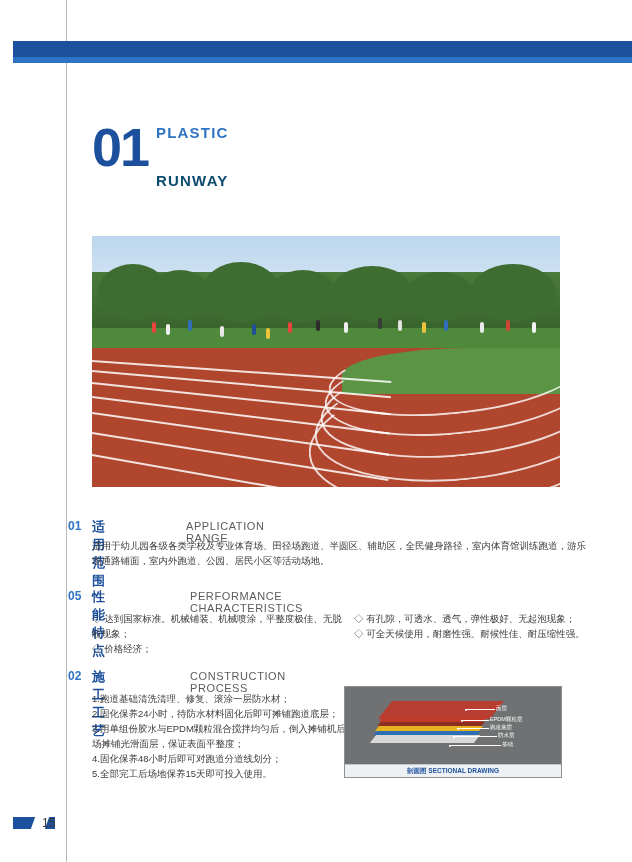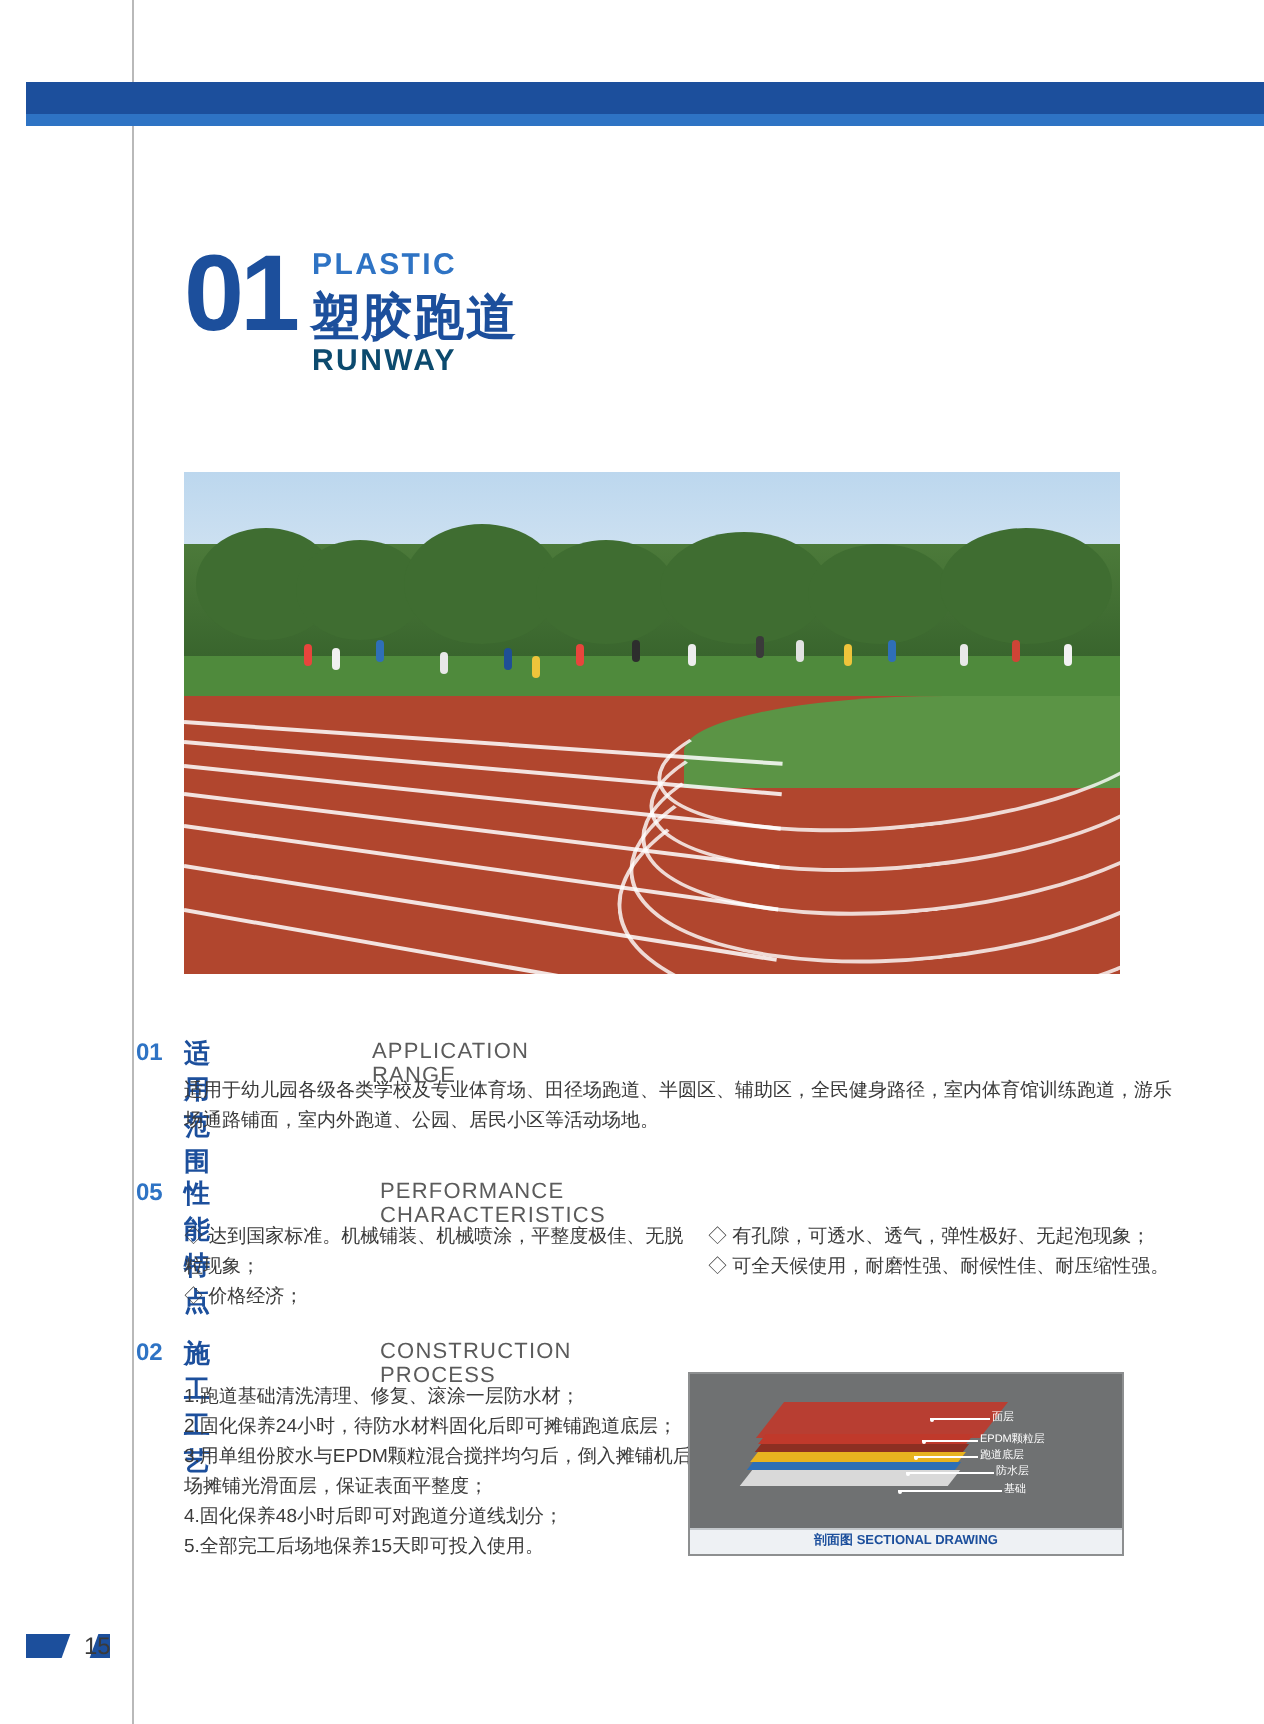--- a/index.html
+++ b/index.html
@@ -333,21 +333,20 @@
 <div class="page">
 
   <div class="left-rule"></div>
 
   <div class="header-bar-main"></div>
   <div class="header-bar-accent"></div>
 
   <div class="title-block">
     <div class="big-number">01</div>
     <div class="title-en-top">PLASTIC</div>
-    <div class="title-cn">塑胶跑道</div>
     <div class="title-en-bottom">RUNWAY</div>
   </div>
 
   <div class="photo">
     <div class="photo-sky"></div>
     <div class="photo-buildings"></div>
     <div class="photo-trees"></div>
     <div class="photo-tree-blob" style="left:6px;  top:28px; width:70px; height:56px;"></div>
     <div class="photo-tree-blob" style="left:56px; top:34px; width:64px; height:50px;"></div>
     <div class="photo-tree-blob" style="left:110px;top:26px; width:78px; height:60px;"></div>

